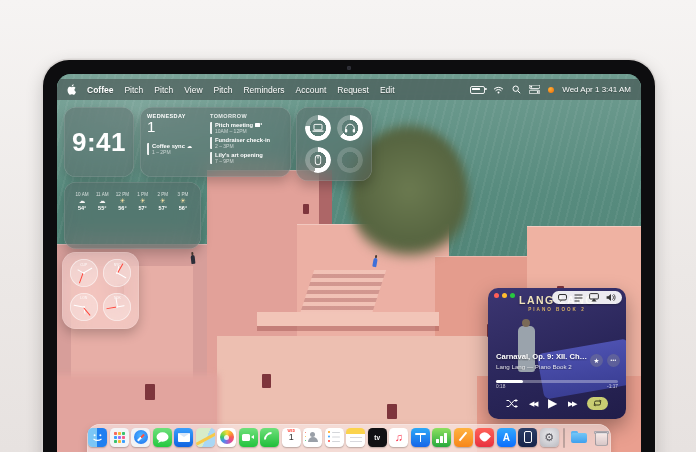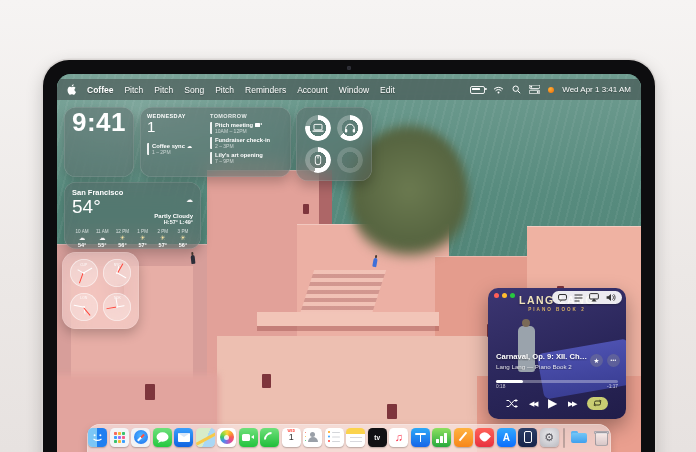--- a/index.html
+++ b/index.html
@@ -35,21 +35,21 @@
   .mb-right{margin-left:auto;display:flex;align-items:center;gap:8px;}
   .batt{width:13px;height:6px;border:1px solid rgba(255,255,255,.9);border-radius:2px;position:relative;}
   .batt i{position:absolute;left:1px;top:1px;width:8px;height:2.5px;background:#fff;border-radius:.5px;}
   .batt::after{content:"";position:absolute;right:-2.5px;top:1px;width:1.5px;height:2.5px;background:rgba(255,255,255,.85);border-radius:0 1px 1px 0;}
   .tangerine{width:6px;height:6px;border-radius:50%;background:radial-gradient(circle at 35% 30%,#ffb03a,#f06a00);}
   .mb-date{font-size:8px;white-space:nowrap;}
   
   .glass{position:absolute;background:rgba(86,90,92,.42);backdrop-filter:blur(12px) saturate(1.15);
          -webkit-backdrop-filter:blur(12px) saturate(1.15);border-radius:12px;color:#fff;
          box-shadow:0 5px 12px rgba(0,0,0,.22),inset 0 0 0 .5px rgba(255,255,255,.22);}
-  .w-clock{left:7px;top:33px;width:70px;height:70px;display:flex;align-items:flex-start;justify-content:center;
+  .w-clock{left:7px;top:33px;width:70px;height:70px;display:flex;align-items:center;justify-content:center;
            font-size:26px;font-weight:600;letter-spacing:.5px;}
   .w-cal{left:83px;top:33px;width:151px;height:70px;padding:6px 7px;box-sizing:border-box;display:flex;gap:7px;}
   .cal-left{width:56px;flex:none;}
   .cal-dayname{font-size:5.5px;font-weight:700;letter-spacing:.4px;}
   .cal-daynum{font-size:15px;font-weight:500;line-height:16px;}
   .ev{border-left:2px solid rgba(255,255,255,.9);padding-left:3px;margin-top:3px;border-radius:1px;}
   .ev-t{font-size:5.8px;font-weight:700;display:flex;align-items:center;gap:2px;white-space:nowrap;}
   .ev-s{font-size:5px;color:rgba(255,255,255,.65);}
   .cal-right{flex:1;}
   .cal-tmrw{font-size:5.5px;font-weight:700;letter-spacing:.4px;color:rgba(255,255,255,.85);}
@@ -232,25 +232,25 @@
         <div class="person" style="left:459px;top:227px;transform:rotate(-4deg);"></div>
       </div>
 
       <div class="menubar">
         <svg width="9" height="11" viewBox="0 0 14 17">
             <path fill="#fff" d="M11.6 9c0-2 1.6-3 1.7-3-1-1.4-2.4-1.6-2.9-1.6-1.2-.1-2.4.7-3 .7-.6 0-1.6-.7-2.6-.7C3.5 4.4 2.2 5.2 1.5 6.4.1 8.9 1.1 12.6 2.5 14.6c.7 1 1.5 2.1 2.6 2 1-.1 1.4-.7 2.6-.7s1.6.7 2.6.7c1.1 0 1.8-1 2.5-2 .8-1.2 1.1-2.3 1.1-2.4-.1 0-2.2-.8-2.3-3.2zM9.6 2.8c.5-.7.9-1.6.8-2.5-.8 0-1.7.5-2.3 1.2-.5.6-.9 1.5-.8 2.4.9.1 1.8-.4 2.3-1.1z"></path>
           </svg>
         <span class="menu-item" style="font-weight:700;">Coffee</span>
         <span class="menu-item">Pitch</span>
         <span class="menu-item">Pitch</span>
-        <span class="menu-item">Song</span>
+        <span class="menu-item">View</span>
         <span class="menu-item">Pitch</span>
         <span class="menu-item">Reminders</span>
         <span class="menu-item">Account</span>
-        <span class="menu-item">Window</span>
+        <span class="menu-item">Request</span>
         <span class="menu-item">Edit</span>
         <span class="mb-right">
           <span class="batt">
               <i></i>
             </span>
           <svg width="11" height="8" viewBox="0 0 11 8">
               <path d="M1 3.2a6.4 6.4 0 0 1 9 0" stroke="#fff" stroke-width="1" fill="none"></path>
               <path d="M2.6 4.8a4 4 0 0 1 5.8 0" stroke="#fff" stroke-width="1" fill="none"></path>
               <circle cx="5.5" cy="6.6" r="1" fill="#fff"></circle>
             </svg>
@@ -331,31 +331,20 @@
               <rect x="0.7" y="0.7" width="5.6" height="9.6" rx="2.8" fill="none" stroke="#fff" stroke-width="1"></rect>
               <path d="M3.5 1v3" stroke="#fff" stroke-width="1"></path>
             </svg>
         </div>
         <div class="ring-wrap">
           <div class="ring" style="background:conic-gradient(rgba(255,255,255,.16) 0 100%);"></div>
         </div>
       </div>
 
       <div class="glass w-weather">
-        <div class="wx-top">
-          <div>
-            <div class="wx-city">San Francisco</div>
-            <div class="wx-temp">54°</div>
-          </div>
-          <div class="wx-right">
-            <span class="wx-ico cloudy">☁</span>
-            <div class="wx-cond">Partly Cloudy</div>
-            <div class="wx-hl">H:57° L:49°</div>
-          </div>
-        </div>
         <div class="wx-hours">
           <div class="wx-h">
               <div class="hl">10 AM</div>
               <div class="hi cloudy">☁</div>
               <div class="ht">54°</div>
             </div>
           <div class="wx-h">
               <div class="hl">11 AM</div>
               <div class="hi cloudy">☁</div>
               <div class="ht">55°</div>

